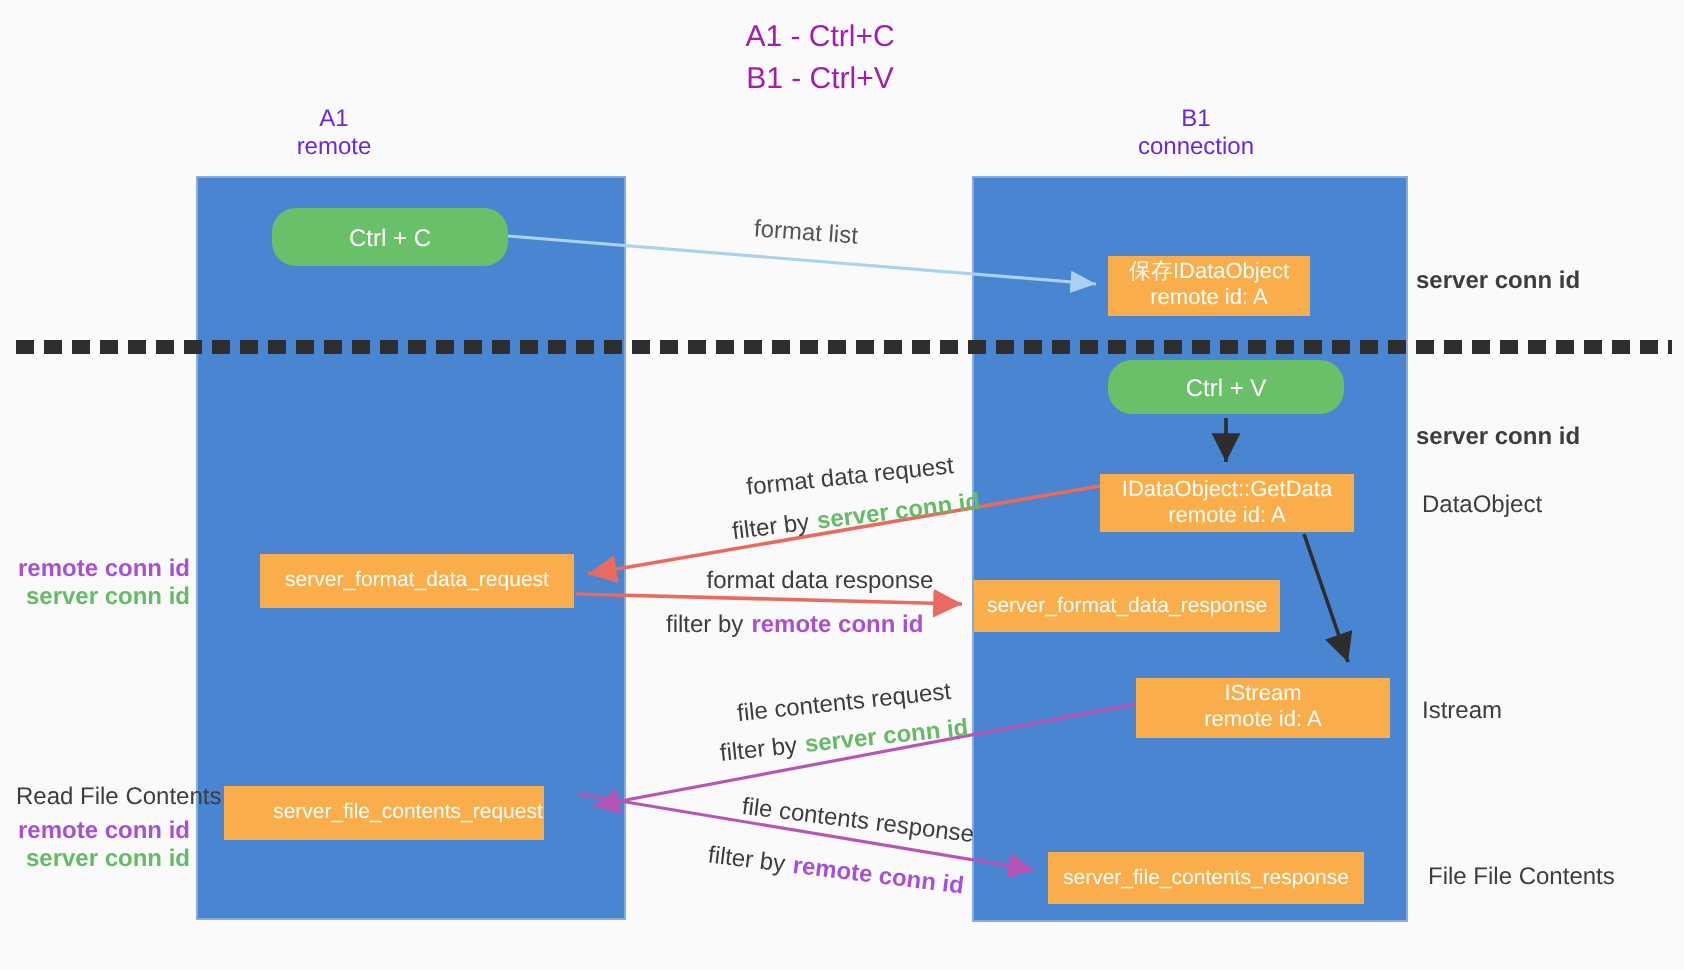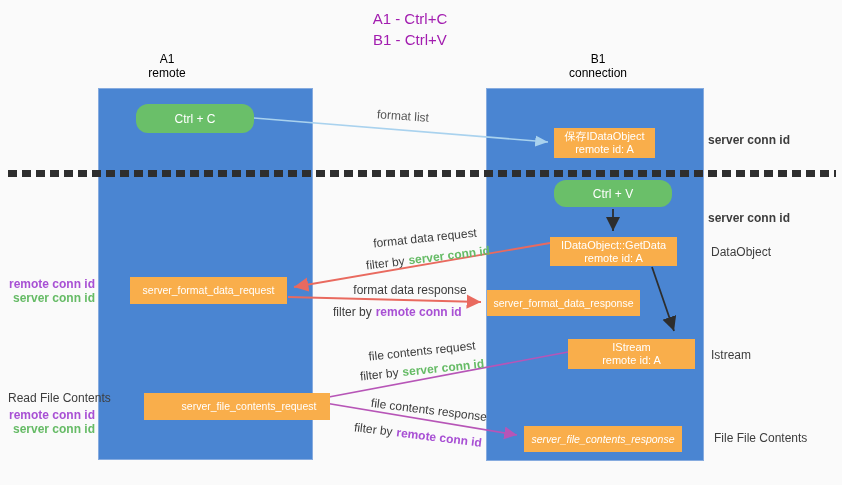--- a/index.html
+++ b/index.html
@@ -2,21 +2,21 @@
 <html><head>
 <meta charset="utf-8">
 <style>
   html,body{margin:0;padding:0;background:#fafafa;}
   .stage{
     position:relative;width:842px;height:485px;background:#fafafa;overflow:hidden;
     font-family:"Liberation Sans","DejaVu Sans",sans-serif;color:#3d3d3d;
   }
   .title{position:absolute;left:310px;top:8px;width:200px;text-align:center;
          font-size:15px;line-height:21px;color:#a21caf;}
-  .colhead{position:absolute;width:140px;text-align:center;font-size:12px;line-height:14px;color:#000000;}
+  .colhead{position:absolute;width:140px;text-align:center;font-size:12px;line-height:14px;color:#6d28d9;}
   .col{position:absolute;background:#4a85d2;border:1px solid #86abdf;box-sizing:border-box;}
   .col-left{left:98px;top:88px;width:215px;height:372px;}
   .col-right{left:486px;top:88px;width:218px;height:373px;}
   .dotted{position:absolute;left:8px;top:170px;width:828px;height:7px;
           background:repeating-linear-gradient(to right,#2e2e2e 0 9px,transparent 9px 14px);}
   .node{position:absolute;display:flex;flex-direction:column;align-items:center;justify-content:center;
         color:#fff;text-align:center;white-space:nowrap;box-sizing:border-box;}
   .green-node{background:#6abf69;font-size:12px;border-radius:12px;}
   .orange-node{background:#f9ae4b;font-size:11px;line-height:13px;}
   .orange-node.one-line{font-size:10.5px;}
@@ -104,25 +104,25 @@
 
   <div class="node orange-node one-line" style="left:487px;top:290px;width:153px;height:26px;">
     <span>server_format_data_response</span>
   </div>
 
   <div class="node orange-node" style="left:568px;top:339px;width:127px;height:30px;">
     <span>IStream</span>
     <span>remote id: A</span>
   </div>
 
-  <div class="node orange-node one-line" style="left:144px;top:393px;width:186px;height:27px;padding-left:24px;">
+  <div class="node orange-node one-line" style="left:112px;top:393px;width:160px;height:27px;padding-left:24px;">
     <span>server_file_contents_request</span>
   </div>
 
-  <div class="node orange-node one-line" style="left:524px;top:426px;width:158px;height:26px;font-style:italic;">
+  <div class="node orange-node one-line" style="left:524px;top:426px;width:158px;height:26px;">
     <span>server_file_contents_response</span>
   </div>
 
   <div class="elabel rot-p4" style="left:353px;top:109px;width:100px;color:#555;">format list</div>
 
   <div class="elabel rot-n6" style="left:365px;top:231px;width:120px;">format data request</div>
   <div class="elabel rot-n7" style="left:358px;top:251px;width:140px;">
     <span class="pre">filter by</span><span class="green-text">server conn id</span>
   </div>
 

